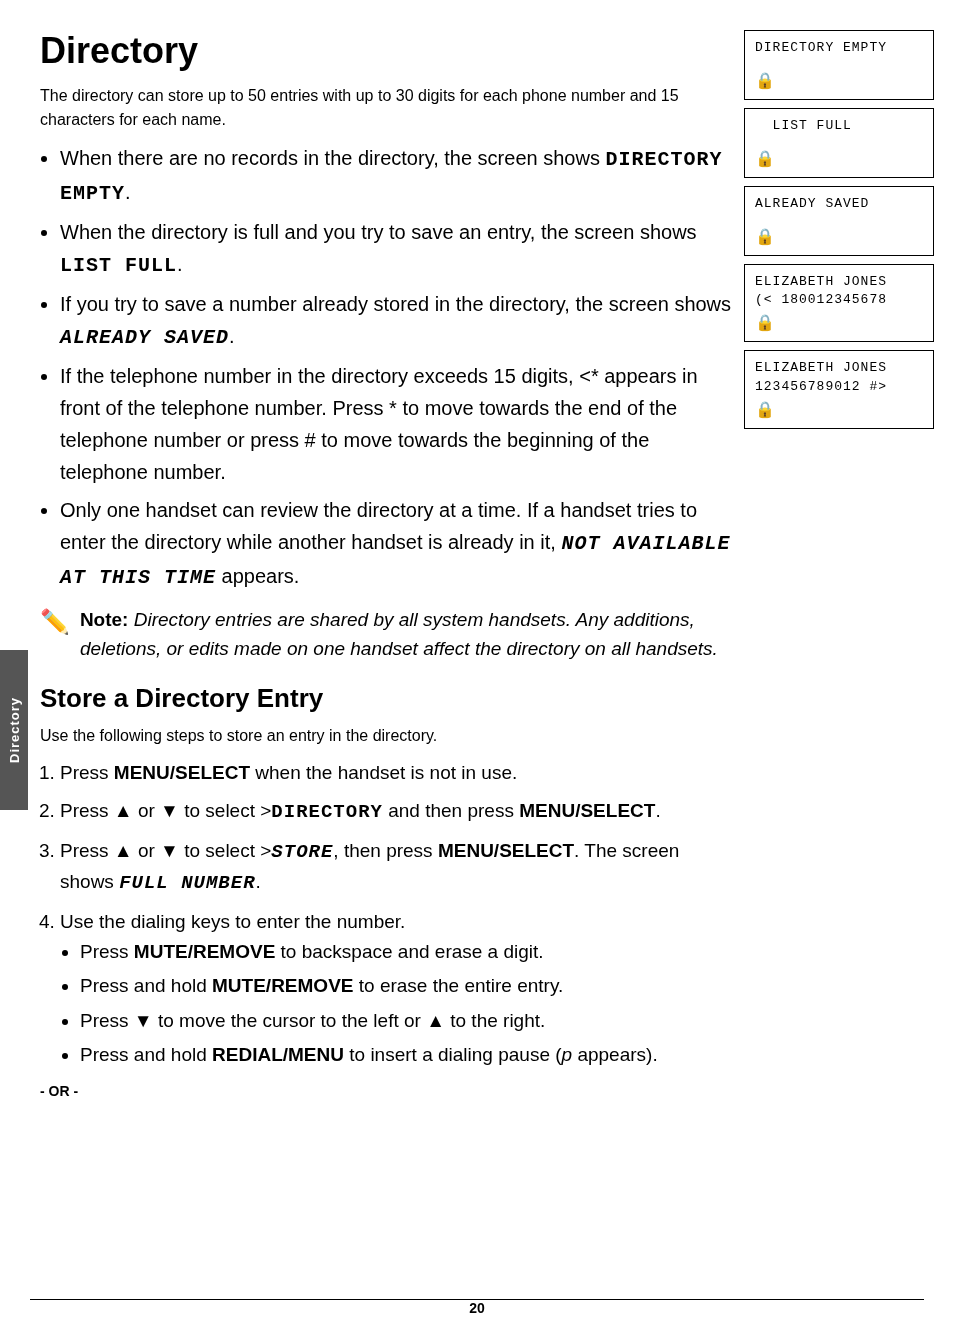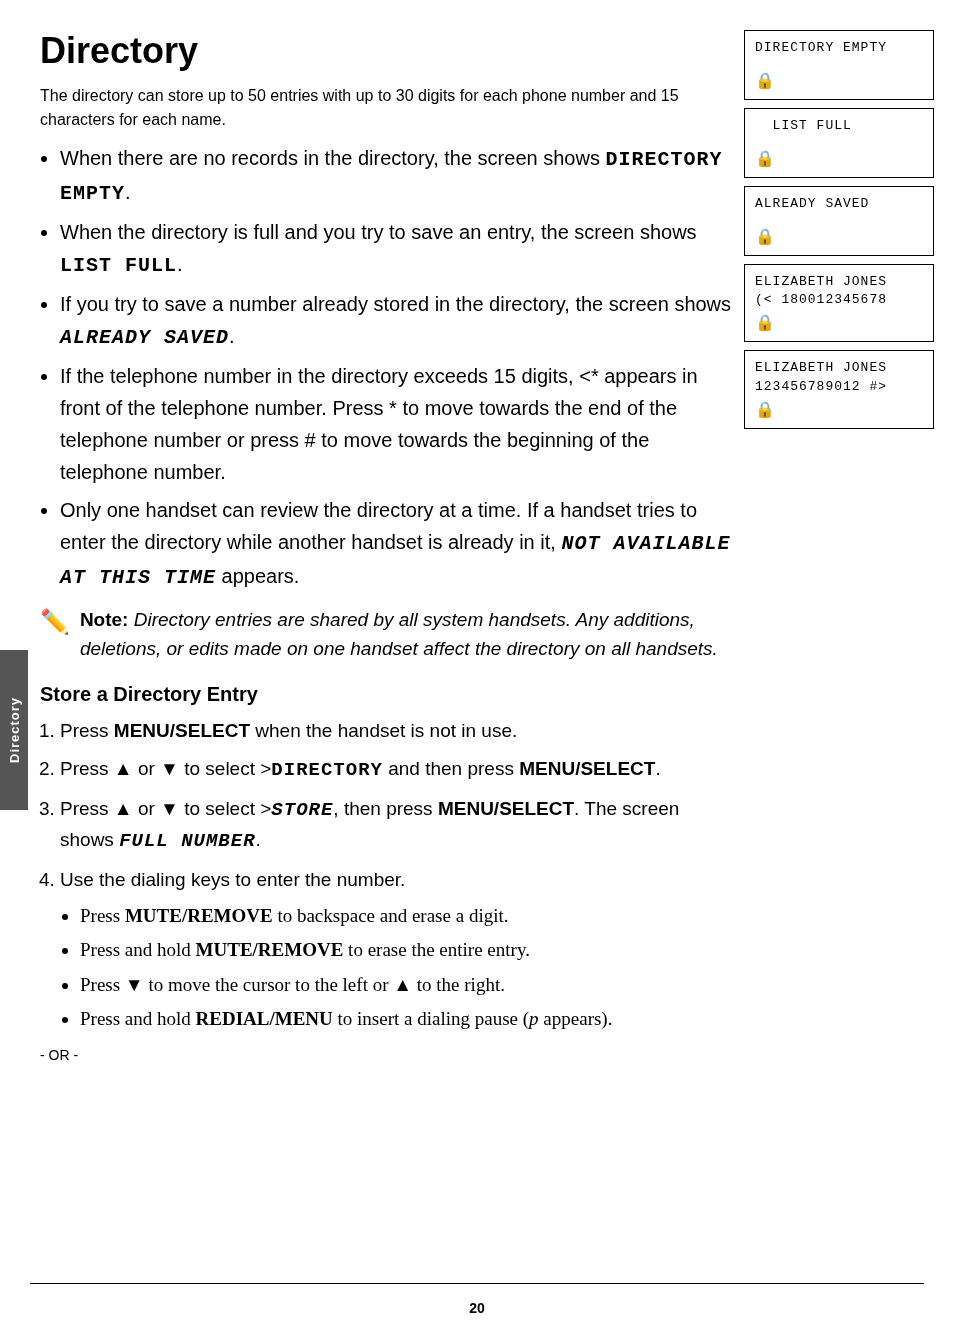--- a/index.html
+++ b/index.html
@@ -58,21 +58,21 @@
 
     
     .page-title {
       font-size: 36px;
       font-weight: 900;
       margin-bottom: 12px;
       font-family: Arial Black, Arial, sans-serif;
     }
 
     .section-title {
-      font-size: 20px;
+      font-size: 26px;
       font-weight: 900;
       margin-bottom: 10px;
       font-family: Arial Black, Arial, sans-serif;
     }
 
     p {
       font-size: 16px;
       line-height: 1.5;
       margin-bottom: 10px;
     }
@@ -95,22 +95,20 @@
 
     ol li {
       font-size: 19px;
       line-height: 1.6;
       margin-bottom: 8px;
     }
 
     .sub-bullets {
       list-style: disc;
       margin-left: 20px;
-      margin-top: 6px;
-      font-family: Liberation Serif, serif;
     }
 
     .sub-bullets li {
       margin-bottom: 4px;
     }
 
     
     .lcd-box {
       border: 1.5px solid #000;
       padding: 8px 10px 8px 10px;
@@ -175,33 +173,33 @@
 
     .note-bold {
       font-weight: bold;
       font-style: normal;
     }
 
     
     .page-number {
       text-align: center;
       border-top: 1px solid #000;
-      padding-top: 16px;
+      padding-top: 0;
       margin-top: 20px;
       font-size: 14px;
       font-weight: bold;
       position: absolute;
       bottom: 20px;
       left: 30px;
       right: 30px;
     }
 
     .or-divider {
       font-size: 14px;
-      font-weight: normal;
+      font-weight: bold;
       margin: 8px 0;
     }
 
     strong { font-weight: bold; }
   </style>
 </head>
 <body>
 
 <div class="page">
 
@@ -269,20 +267,21 @@
     <div class="note-box">
       <div class="note-icon">✏️</div>
       <div class="note-text">
         <span class="note-bold">Note: </span>
         <span>Directory entries are shared by all system handsets. Any additions, deletions, or edits made on one handset affect the directory on all handsets.</span>
       </div>
     </div>
 
     <h2 class="section-title">Store a Directory Entry</h2>
 
+    <p>Use the following steps to store an entry in the directory.</p>
 
     <ol>
       <li>
         Press <strong>MENU/SELECT</strong> when the handset is not in use.
       </li>
       <li>
         Press ▲ or ▼ to select &gt;<span class="mono">DIRECTORY</span> and then press <strong>MENU/SELECT</strong>.
       </li>
       <li>
         Press ▲ or ▼ to select &gt;<span class="mono-italic">STORE</span>, then press <strong>MENU/SELECT</strong>. The screen shows <span class="mono-italic">FULL NUMBER</span>.

